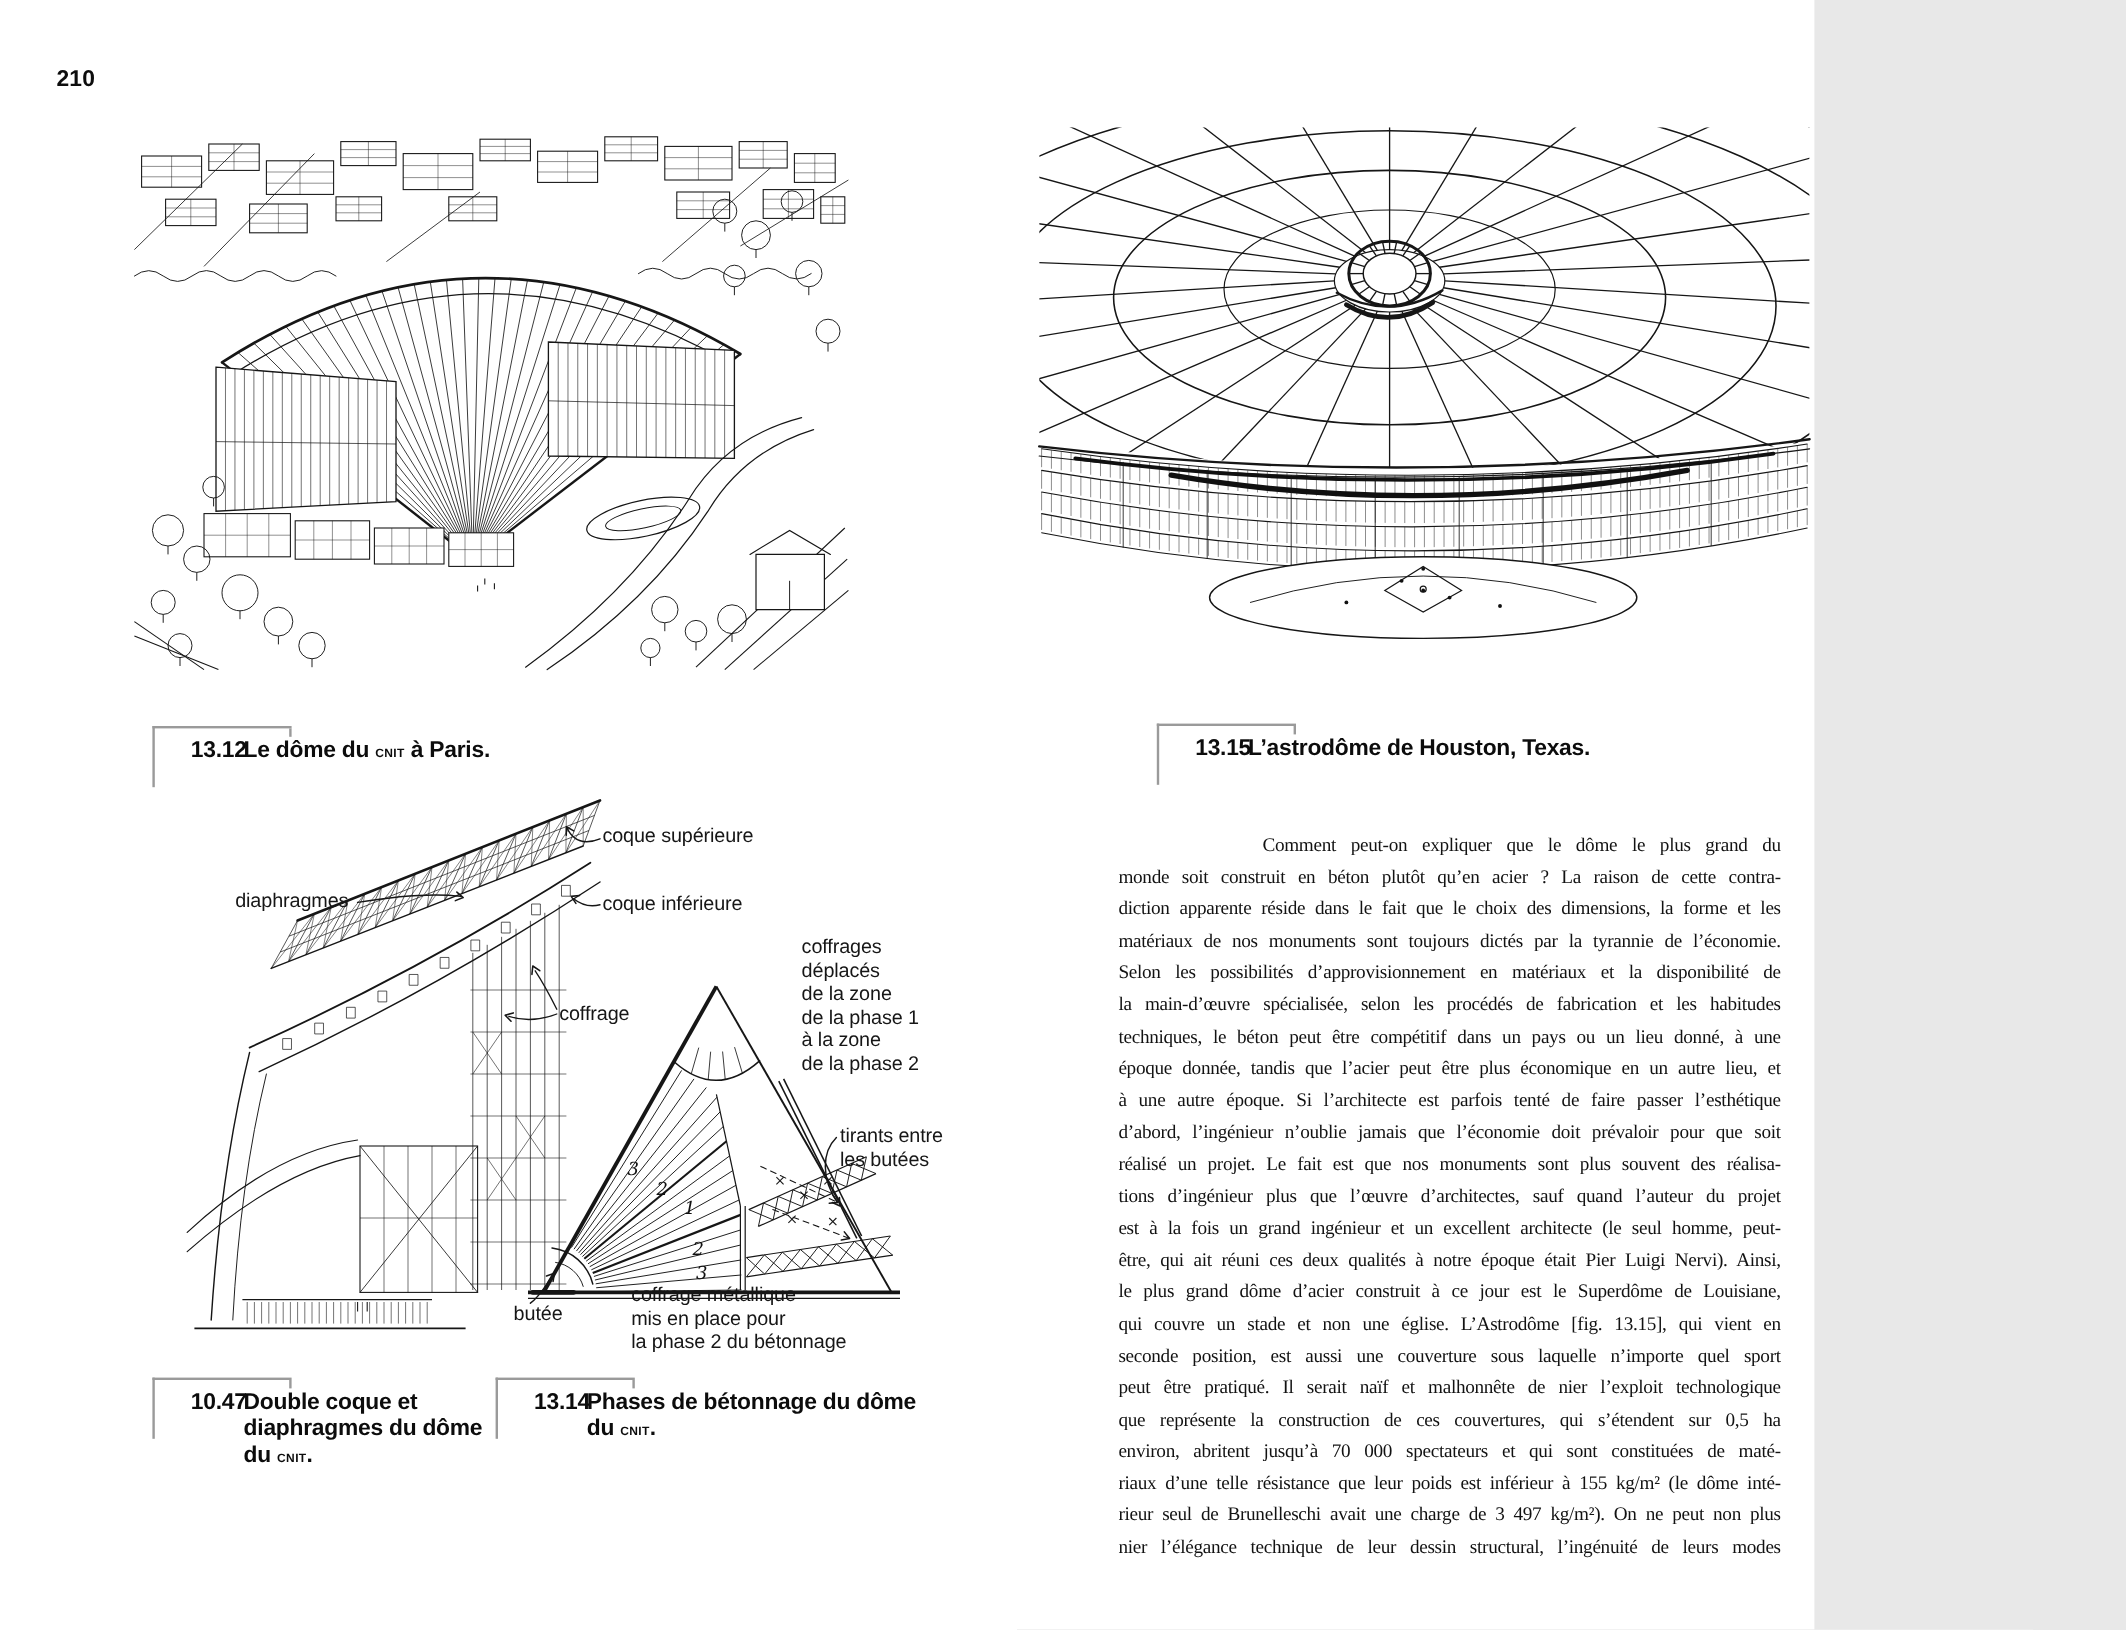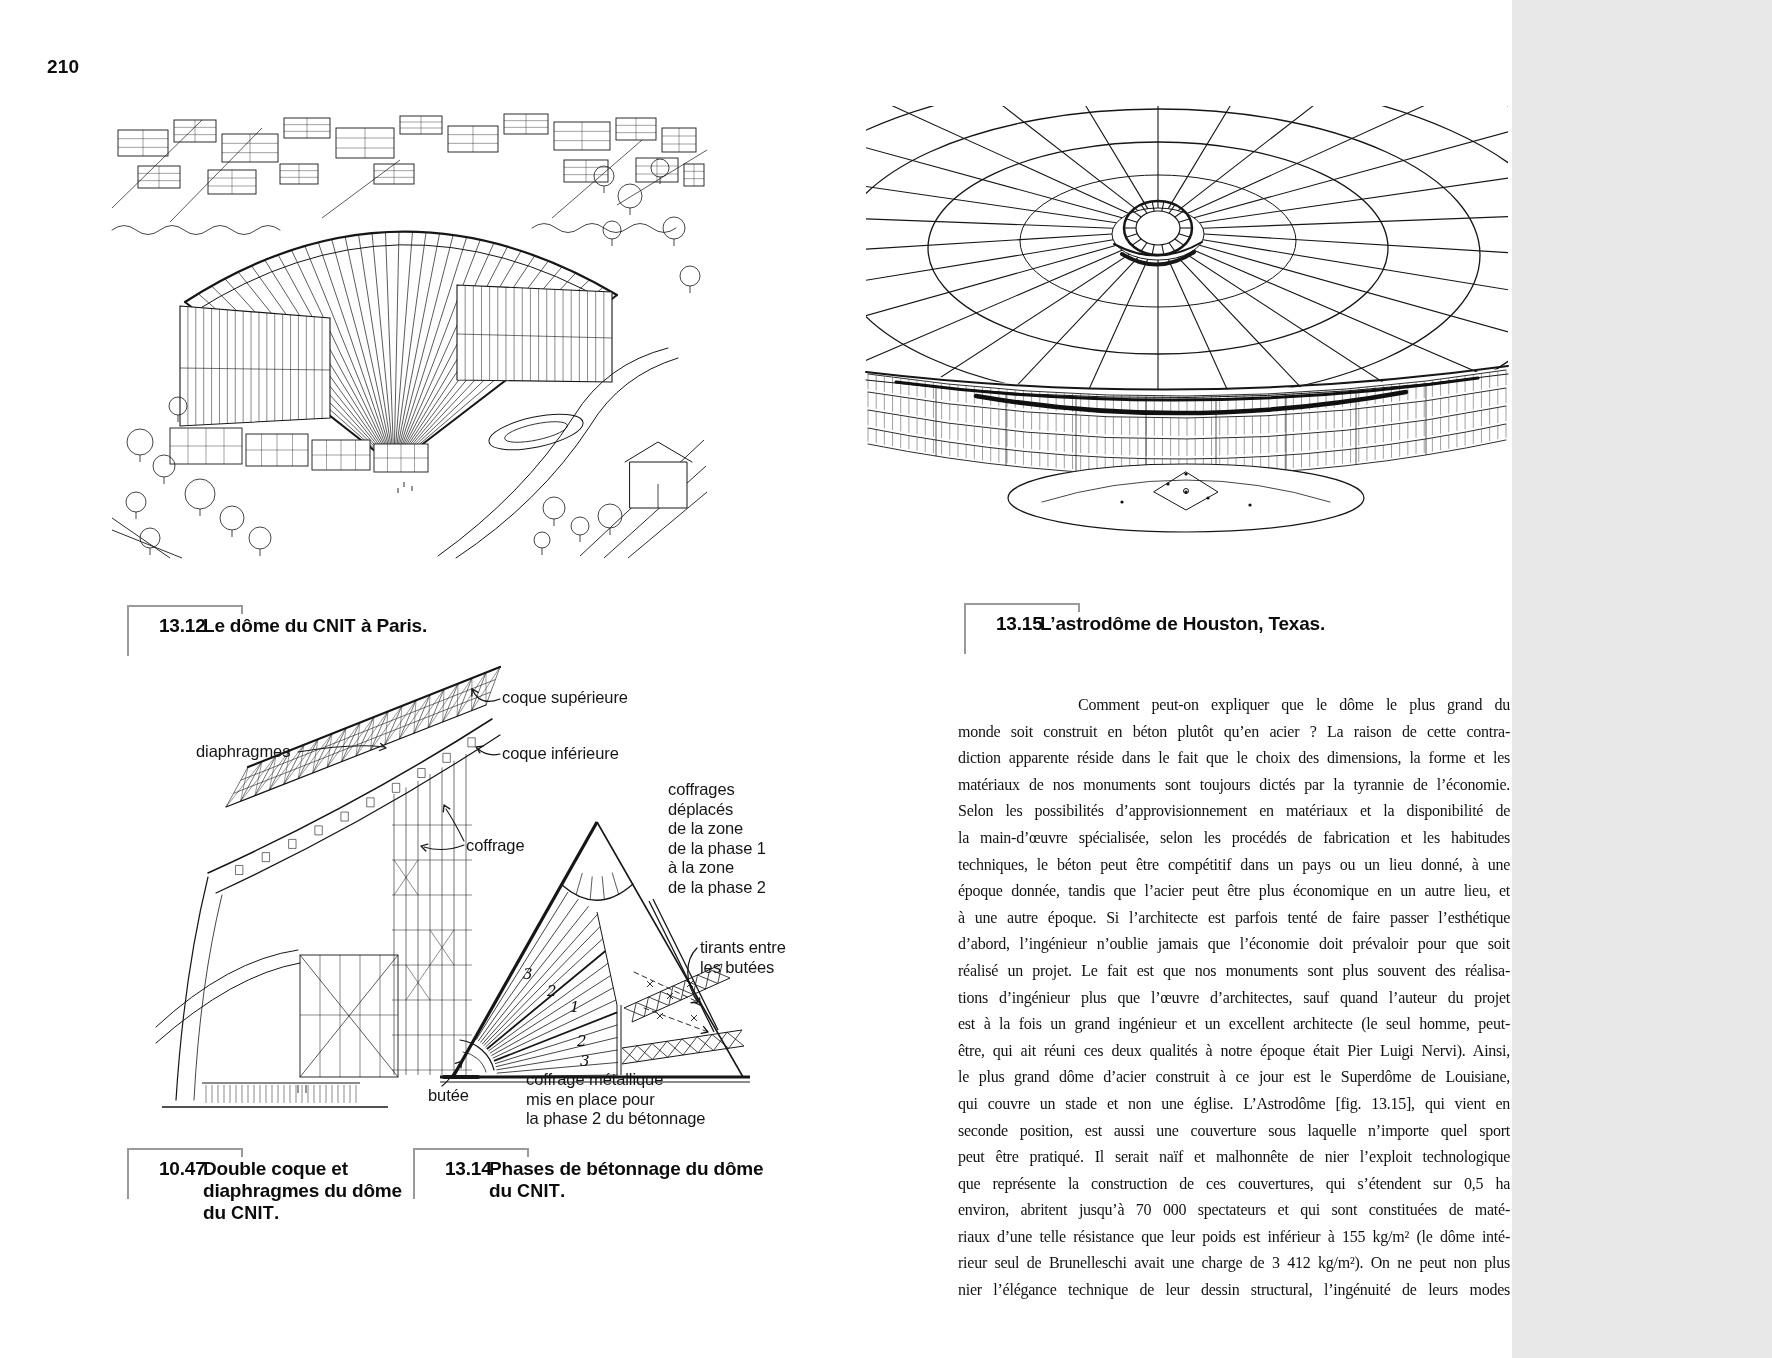--- a/index.html
+++ b/index.html
@@ -9,26 +9,26 @@
   .pagenum.left{left:47px;}
   .pagenum.right{left:1658px;width:68px;text-align:right;}
   svg.fig{position:absolute;overflow:visible;}
   
   .cap{position:absolute;font:bold 19px/22px "Liberation Sans",sans-serif;color:#0c0c0c;letter-spacing:-.2px;}
   .cap-bracket{position:absolute;left:0;top:0;width:114px;height:49px;
                border-left:2px solid #9a9a9a;border-top:2px solid #9a9a9a;}
   .cap-bracket::after{content:"";position:absolute;right:0;top:0;width:2px;height:7px;background:#9a9a9a;}
   .cap-num{position:absolute;left:16px;top:10px;white-space:nowrap;margin-left:16px;}
   .cap-text{position:absolute;left:76px;top:10px;white-space:pre-line;width:330px;}
-  .sc{font-size:18px;letter-spacing:.3px;margin-top:16px;}
+  .sc{font-size:10px;letter-spacing:.3px;margin-top:16px;}
   
   .flabel{position:absolute;font:16.5px/19.5px "Liberation Sans","DejaVu Sans",sans-serif;
           color:#161616;white-space:pre-line;letter-spacing:-.1px;}
   
-  .body-col{position:absolute;left:958px;top:692px;width:552px;
+  .body-col{position:absolute;left:932px;top:692px;width:552px;
             font:16px/26.6px "Liberation Serif","DejaVu Serif",serif;color:#121212;
             letter-spacing:-.25px;word-spacing:-.8px;}
   .bline{text-align:justify;text-align-last:justify;height:26.6px;overflow:hidden;}
   .bline.first{text-indent:120px;}
 </style>
 </head>
 <body>
 
 <div class="spread">
 
@@ -981,17 +981,17 @@
       <div class="bline">tions d’ingénieur plus que l’œuvre d’architectes, sauf quand l’auteur du projet</div>
       <div class="bline">est à la fois un grand ingénieur et un excellent architecte (le seul homme, peut-</div>
       <div class="bline">être, qui ait réuni ces deux qualités à notre époque était Pier Luigi Nervi). Ainsi,</div>
       <div class="bline">le plus grand dôme d’acier construit à ce jour est le Superdôme de Louisiane,</div>
       <div class="bline">qui couvre un stade et non une église. L’Astrodôme [fig. 13.15], qui vient en</div>
       <div class="bline">seconde position, est aussi une couverture sous laquelle n’importe quel sport</div>
       <div class="bline">peut être pratiqué. Il serait naïf et malhonnête de nier l’exploit technologique</div>
       <div class="bline">que représente la construction de ces couvertures, qui s’étendent sur 0,5 ha</div>
       <div class="bline">environ, abritent jusqu’à 70 000 spectateurs et qui sont constituées de maté-</div>
       <div class="bline">riaux d’une telle résistance que leur poids est inférieur à 155 kg/m² (le dôme inté-</div>
-      <div class="bline">rieur seul de Brunelleschi avait une charge de 3 412 kg/m²). On ne peut non plus</div>
+      <div class="bline">rieur seul de Brunelleschi avait une charge de 3 497 kg/m²). On ne peut non plus</div>
       <div class="bline">nier l’élégance technique de leur dessin structural, l’ingénuité de leurs modes</div>
     </div>
 
 </div>
 
 </body></html>

